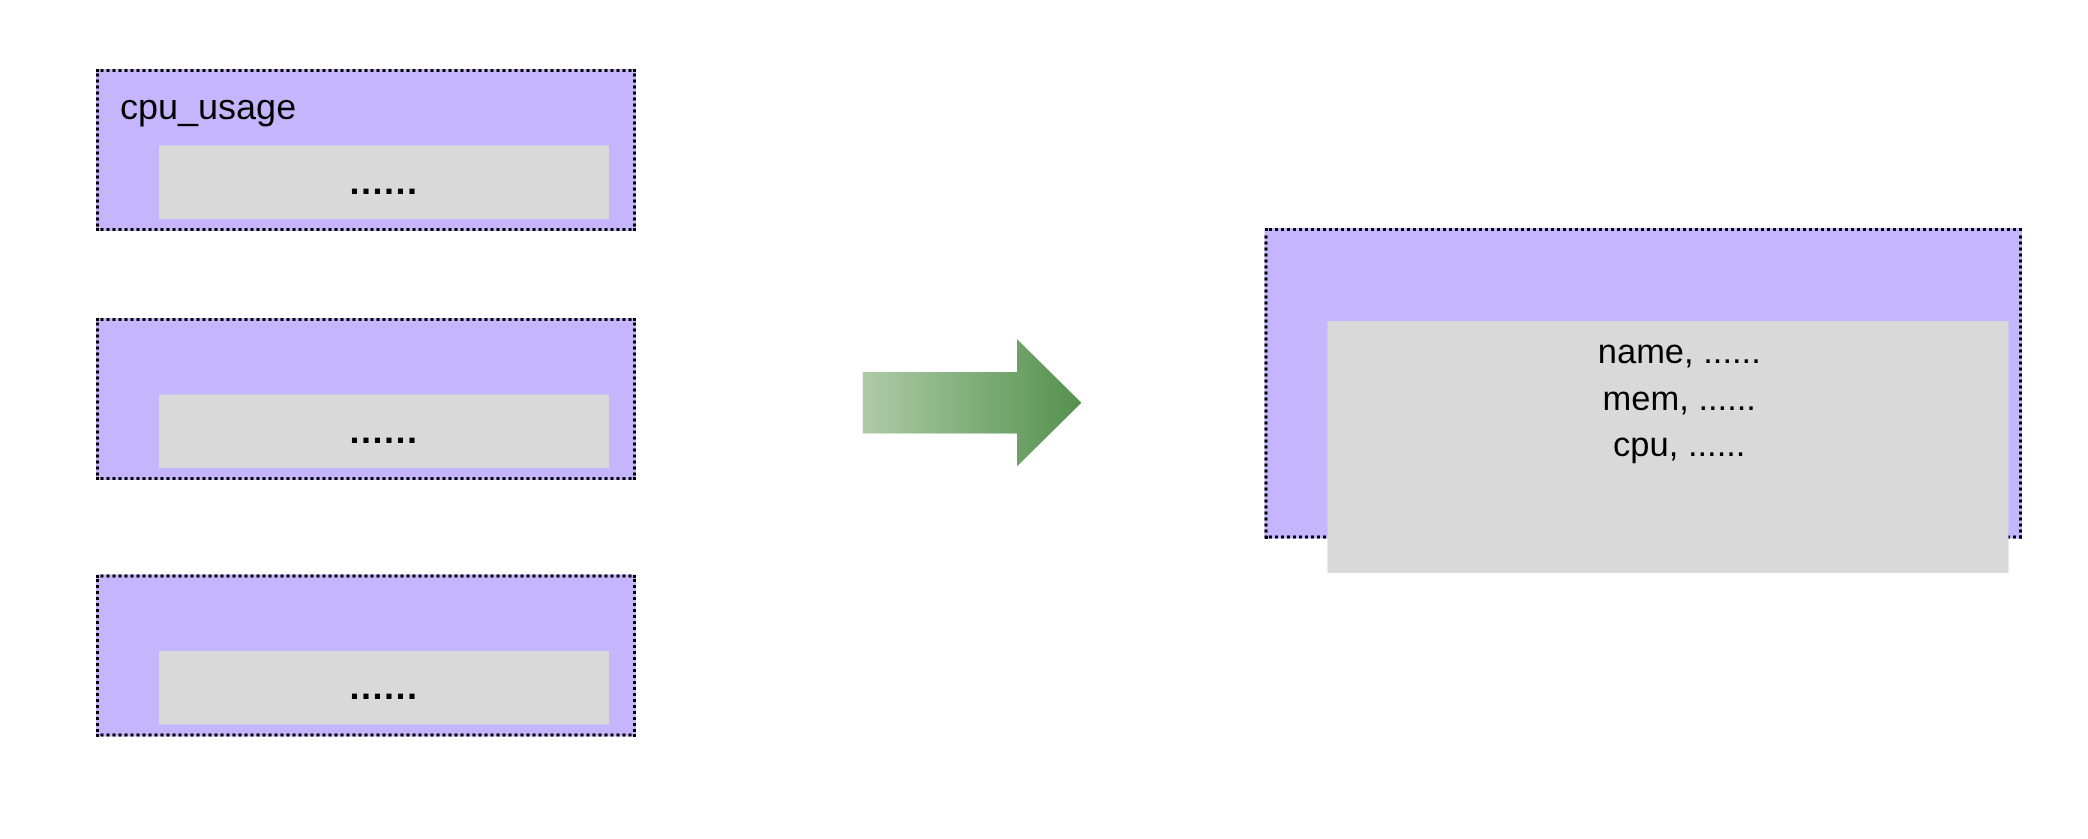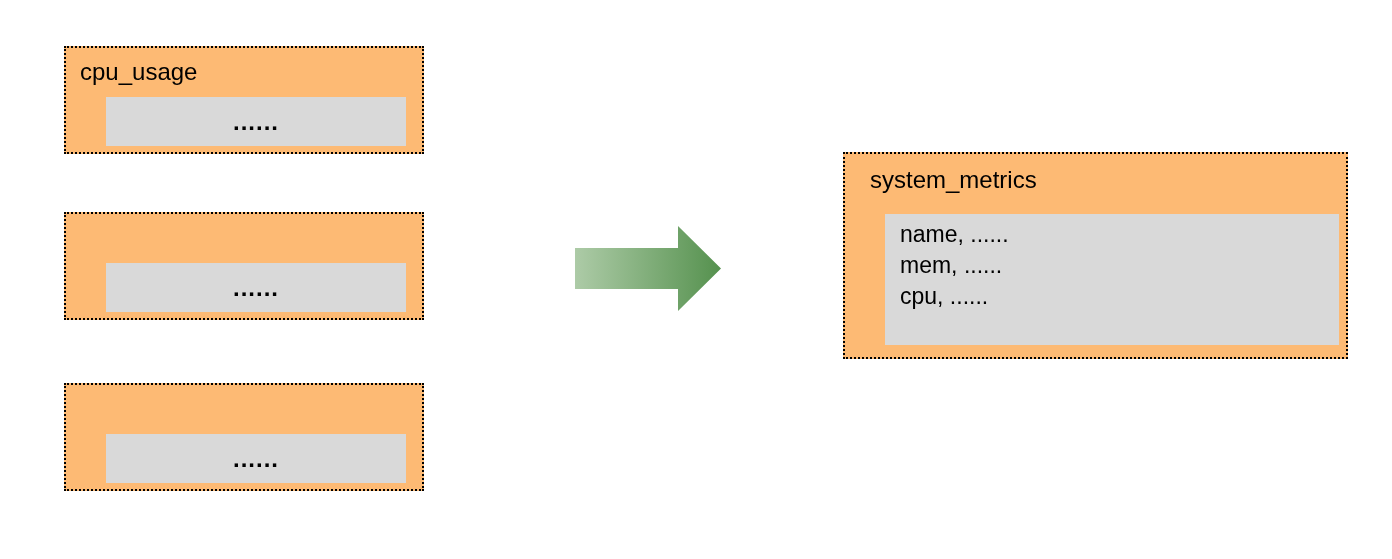--- a/index.html
+++ b/index.html
@@ -12,22 +12,23 @@
   .canvas {
     position: relative;
     width: 1392px;
     height: 559px;
     background: #ffffff;
     overflow: hidden;
   }
   .box {
     position: absolute;
     border: 2px dotted #000000;
-    background: #fdba74;
+    background: #c4b5fd;
     box-sizing: border-box;
+    text-align: center;
   }
   .src-box {
     left: 64px;
     width: 360px;
     height: 108px;
   }
   .box-title {
     position: absolute;
     left: 14px;
     top: 10px;
@@ -59,21 +60,21 @@
   }
   .result-box .box-title {
     left: 25px;
     top: 12px;
   }
   .result-body {
     position: absolute;
     left: 40px;
     top: 60px;
     width: 454px;
-    height: 131px;
+    height: 168px;
     background: #d9d9d9;
     box-sizing: border-box;
     padding: 5px 0 0 15px;
   }
   .result-row {
     font-size: 23px;
     line-height: 31px;
     white-space: nowrap;
   }
   .arrow-svg {
@@ -112,21 +113,20 @@
     <defs>
       <linearGradient id="arrowGrad" x1="0" y1="0" x2="1" y2="0">
         <stop offset="0" stop-color="#adcba7"></stop>
         <stop offset="1" stop-color="#55914e"></stop>
       </linearGradient>
     </defs>
     <polygon points="0,22 103,22 103,0 146,42.5 103,85 103,63 0,63" fill="url(#arrowGrad)"></polygon>
   </svg>
 
   <div class="box result-box">
-    <div class="box-title">system_metrics</div>
     <div class="result-body">
       <div class="result-row">name, ......</div>
       <div class="result-row">mem, ......</div>
       <div class="result-row">cpu, ......</div>
     </div>
   </div>
 
 </div>
 
 </body></html>

